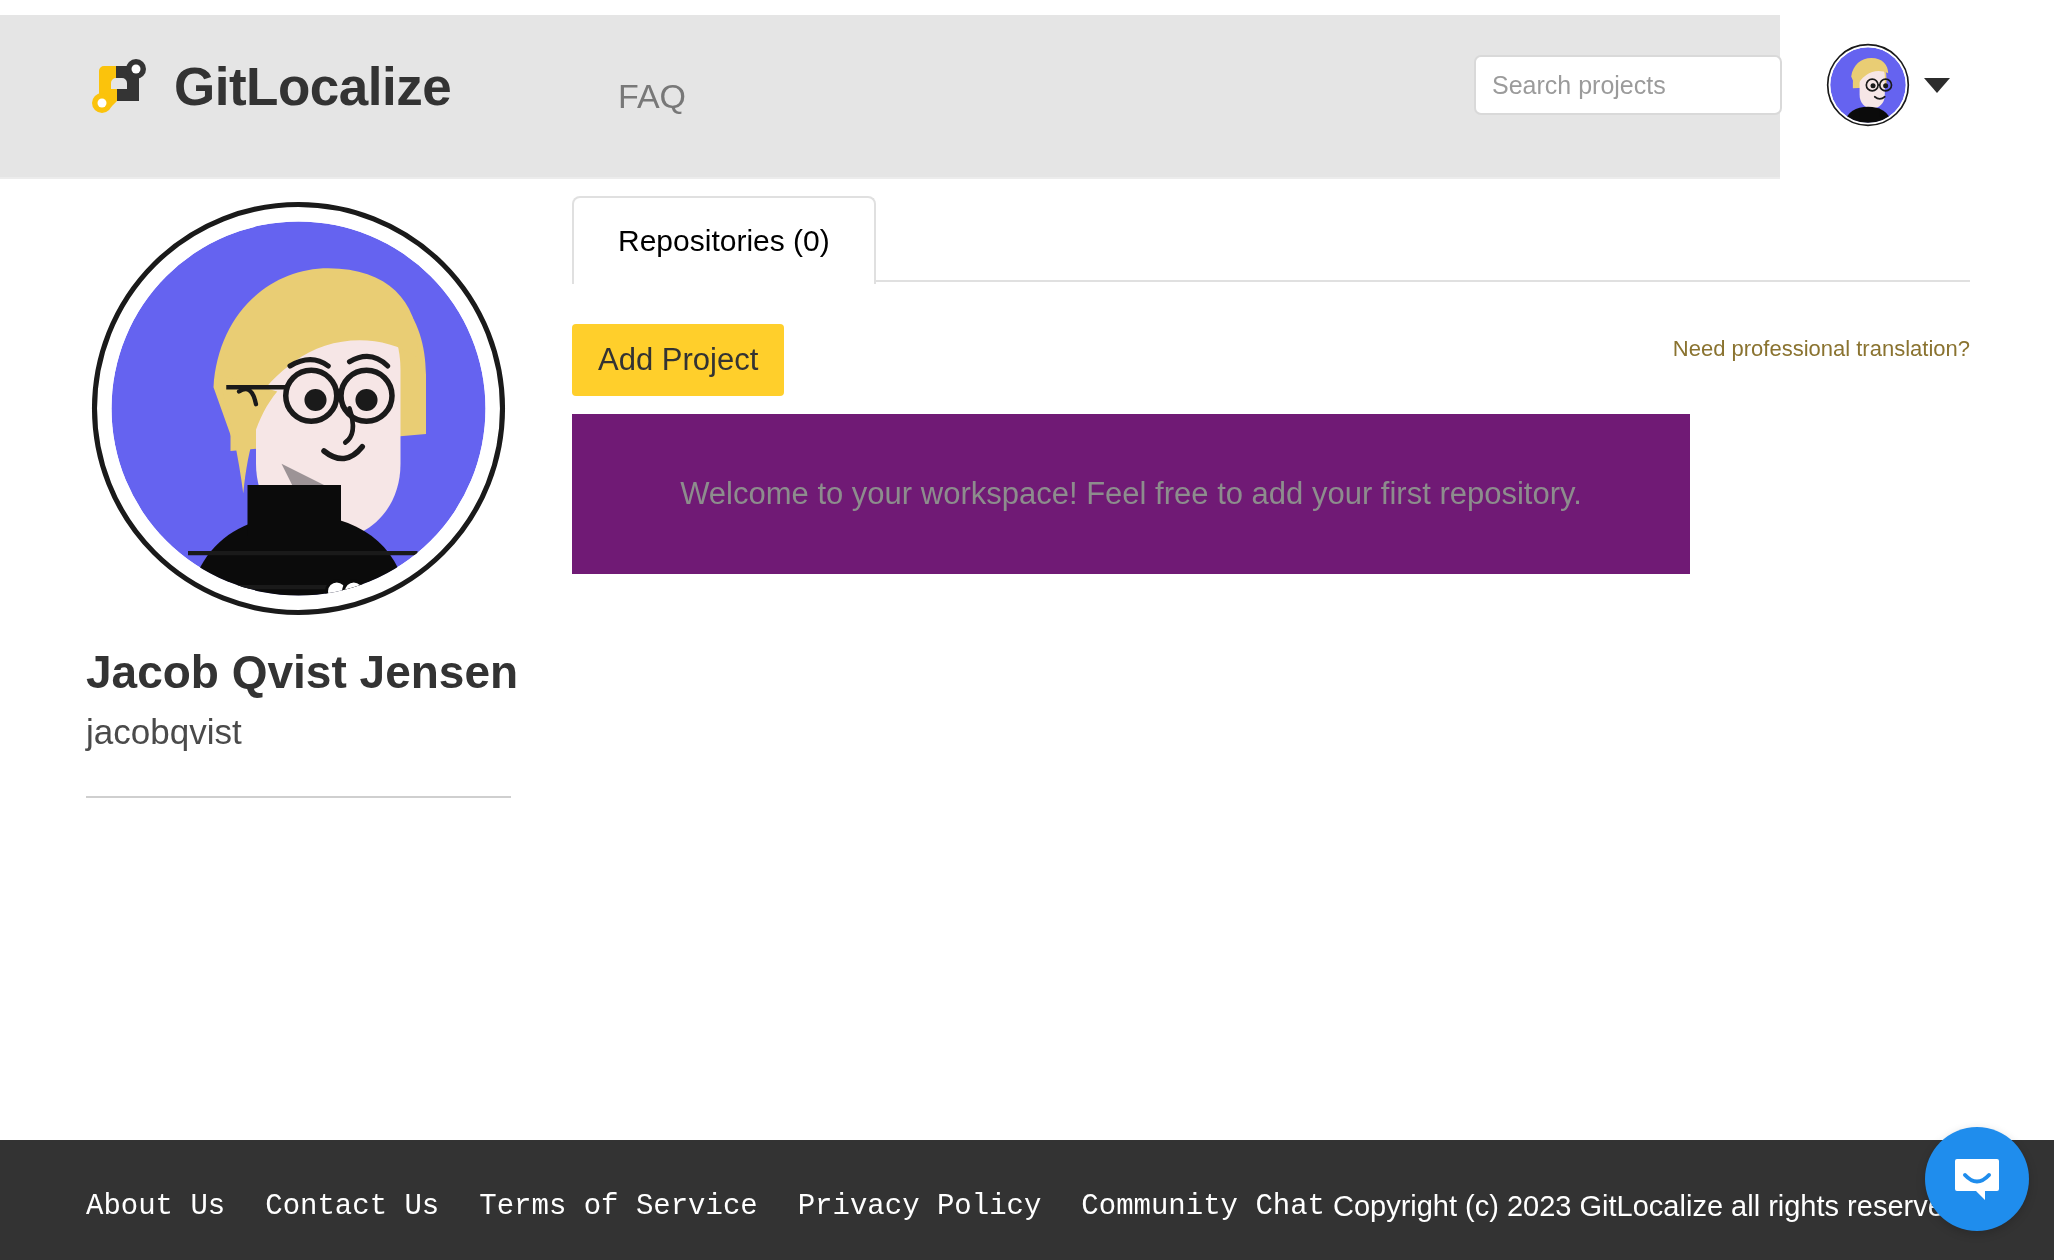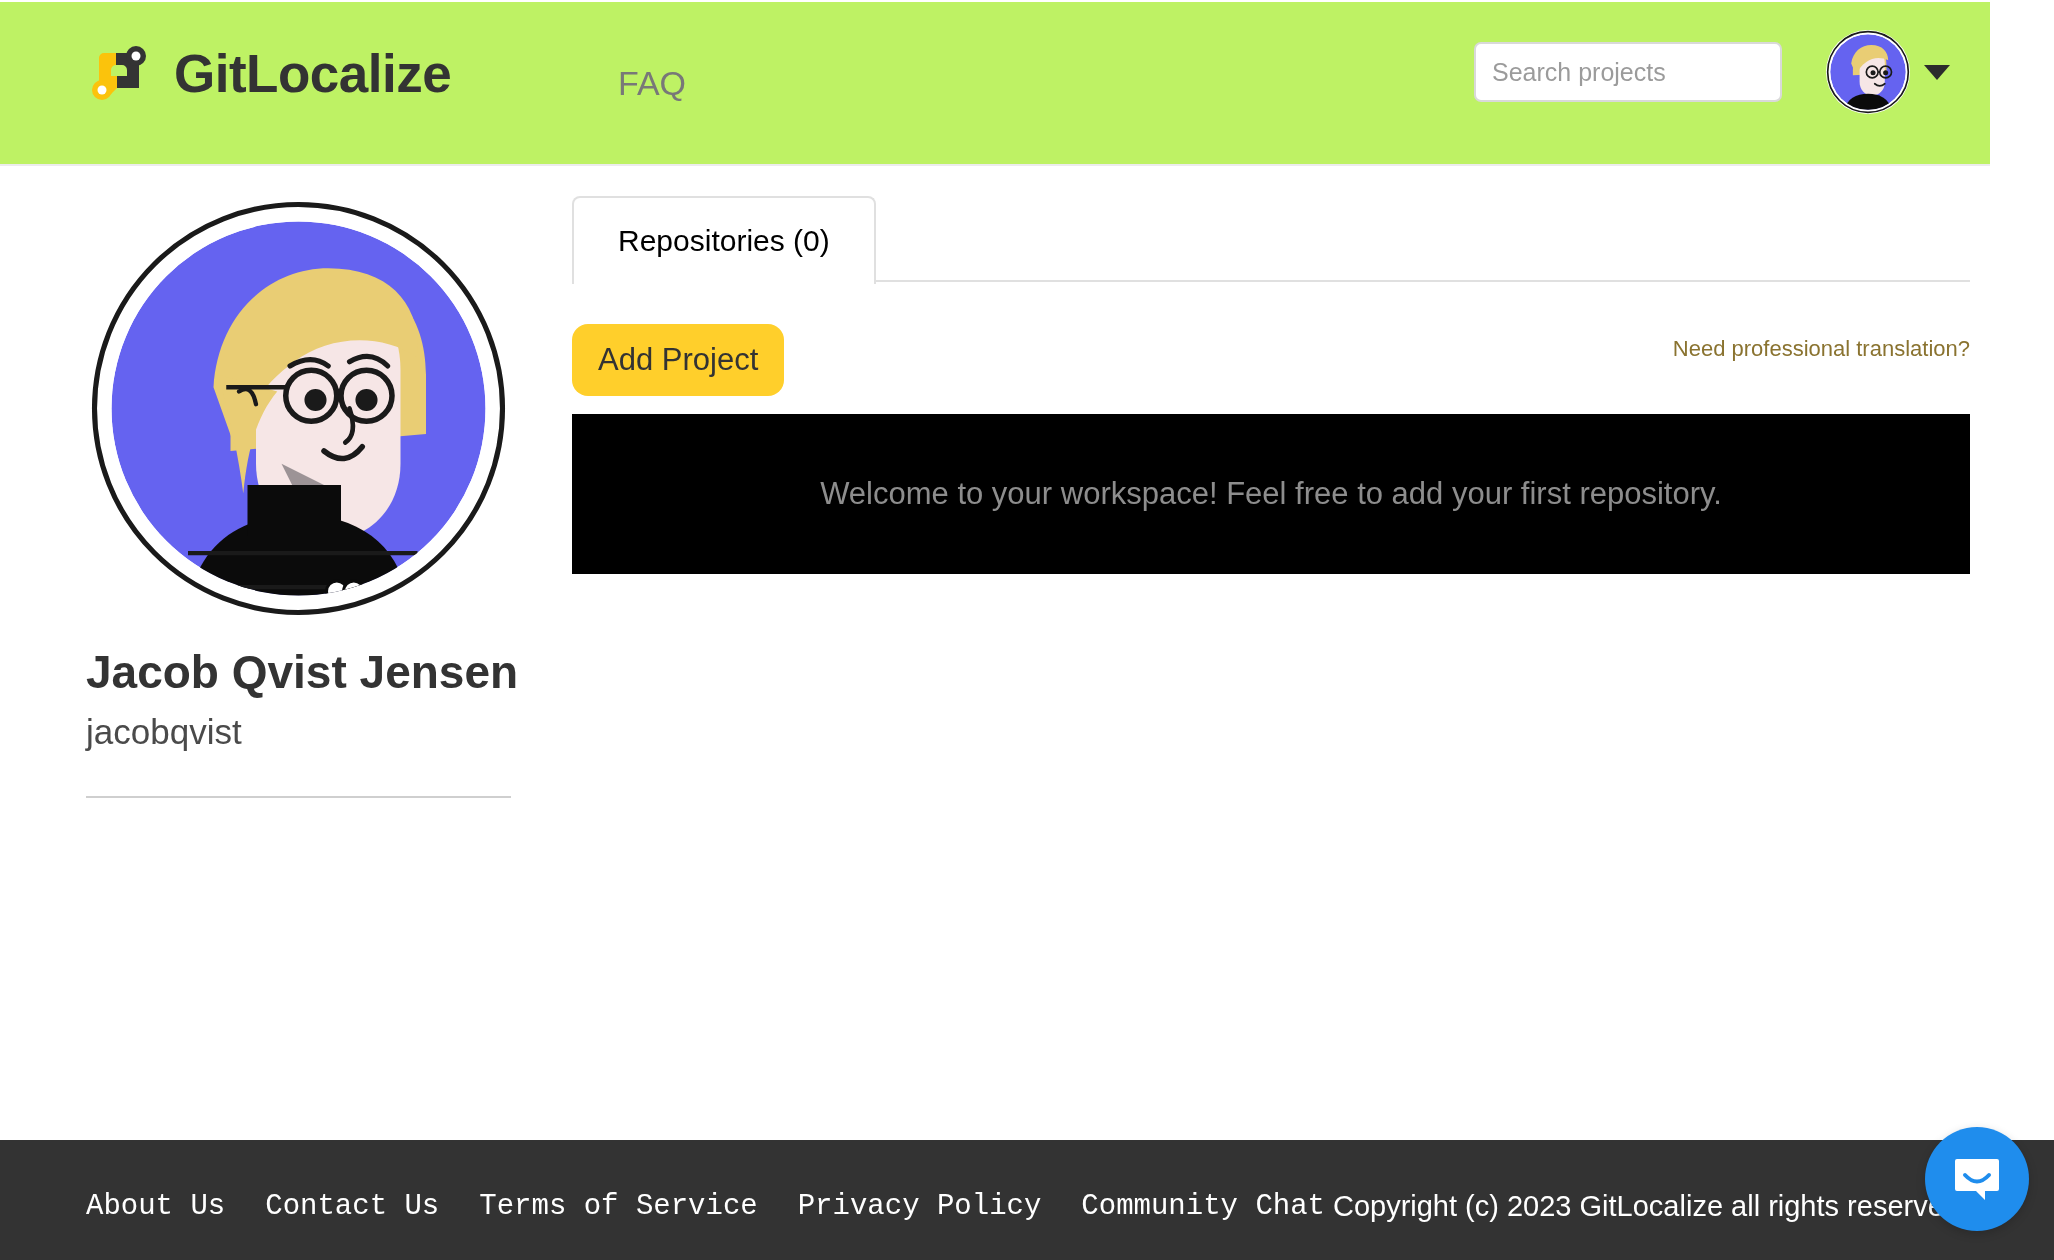--- a/index.html
+++ b/index.html
@@ -15,24 +15,24 @@
   .page {
     position: relative;
     width: 2054px;
     height: 1260px;
     background: #ffffff;
   }
 
   
   .header {
     position: absolute;
-    top: 2px; left: 0;
-    width: 1990px;
+    top: 15px; left: 0;
+    width: 1780px;
     height: 164px;
-    background: #bef264;
+    background: #e5e5e5;
     border-bottom: 2px solid #ececec;
   }
 
   .brand {
     position: absolute;
     left: 86px;
     top: 38px;
     display: flex;
     align-items: center;
     gap: 22px;
@@ -182,42 +182,42 @@
   }
 
   .add-project-btn {
     position: absolute;
     left: 0;
     top: 42px;
     height: 72px;
     padding: 0 26px;
     background: #ffcf2b;
     border: none;
-    border-radius: 16px;
+    border-radius: 4px;
     font-family: "Liberation Sans", sans-serif;
     font-size: 31px;
     color: #333333;
     cursor: pointer;
     line-height: 72px;
   }
 
   .pro-translation-link {
     position: absolute;
     right: 0;
     top: 54px;
     font-size: 22px;
     color: #8a7330;
     text-decoration: none;
     white-space: nowrap;
   }
 
   .empty-panel {
-    width: 1398px;
+    width: 1118px;
     height: 160px;
-    background: #000000;
+    background: #701a75;
     display: flex;
     align-items: center;
     justify-content: center;
   }
 
   .empty-panel-text {
     font-size: 31px;
     color: #8d8d8d;
   }
 

